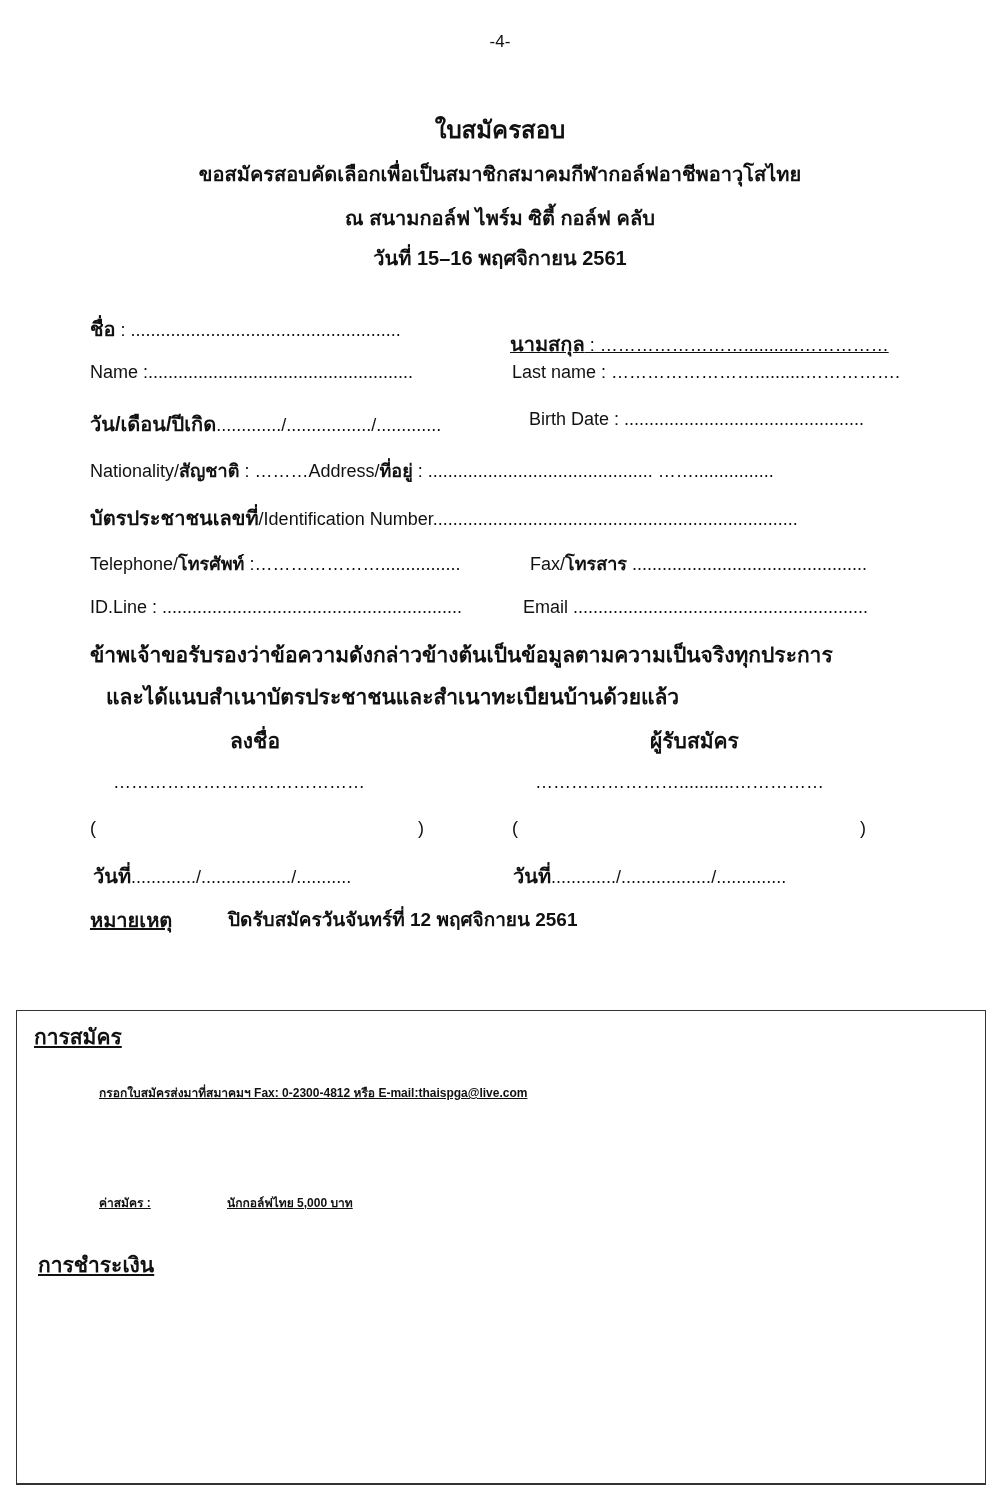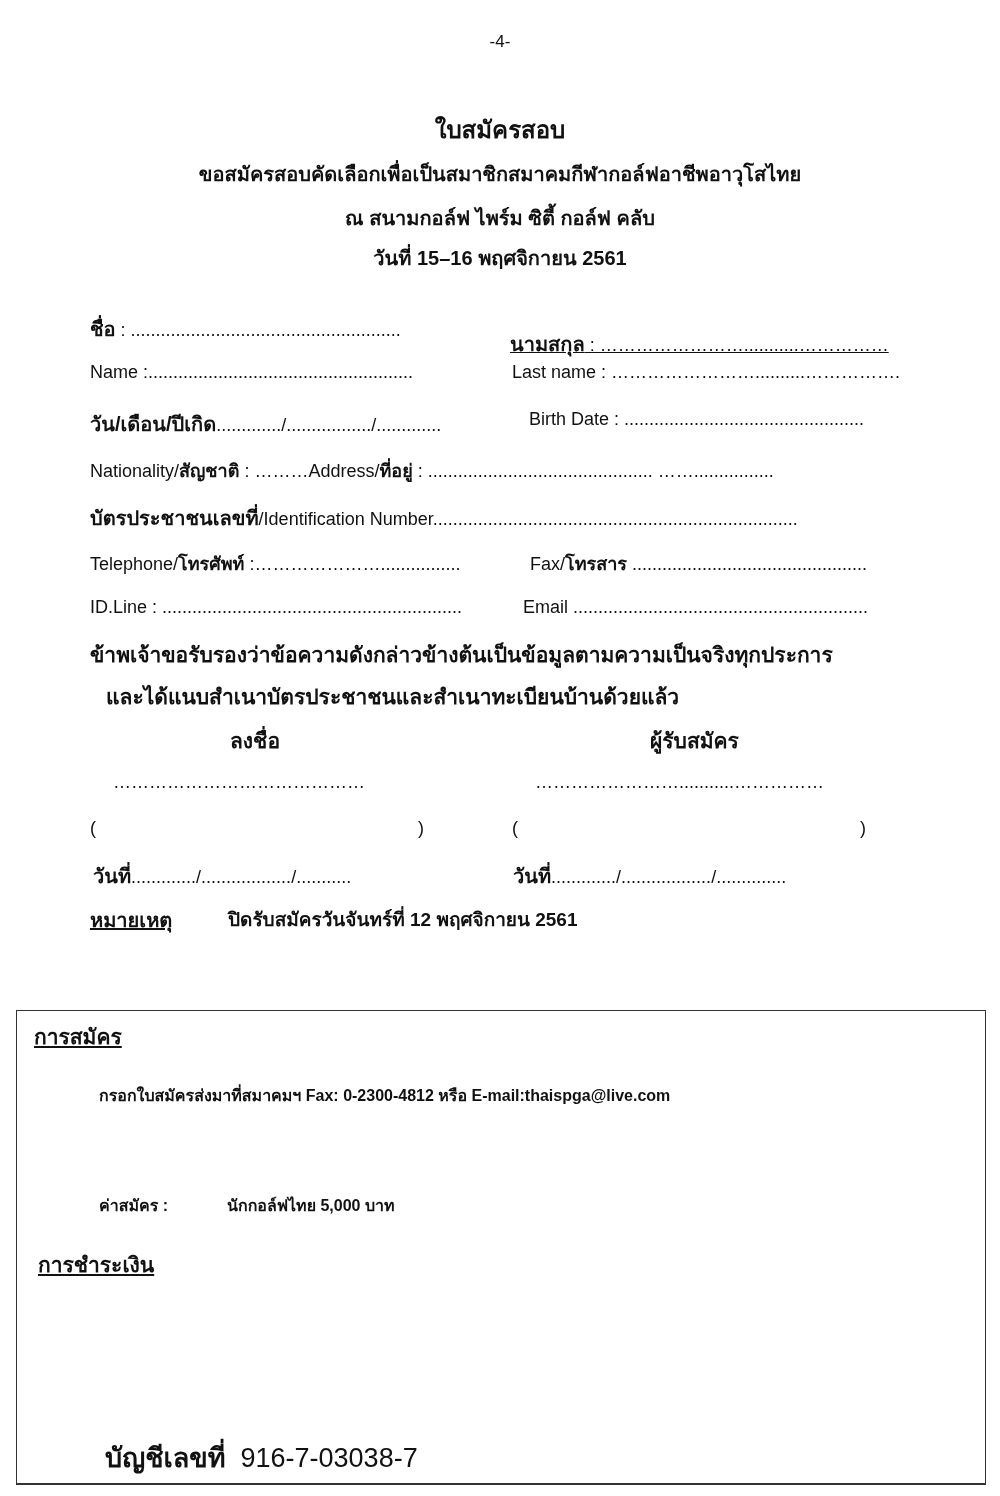--- a/index.html
+++ b/index.html
@@ -16,21 +16,21 @@
     .th { font-weight: bold; font-size: 20px; }
     .decl { font-size: 21px; font-weight: bold; }
     .sig { font-size: 21px; font-weight: bold; }
     .u { text-decoration: underline; }
     .box {
       position: absolute; left: 16px; top: 965px; width: 970px; height: 475px;
       border: 1.5px solid #333; border-bottom-width: 2.5px; box-sizing: border-box; margin-top: 45px;
     }
     .box .abs { }
     .hd { font-size: 21px; font-weight: bold; text-decoration: underline; }
-    .bx { font-size: 16px; }
+    .bx { font-size: 12px; text-decoration: underline; }
     .big { font-size: 27px; font-weight: bold; }
   </style>
 </head>
 <body>
 
 <div class="abs center pnum">-4-</div>
 
 <div class="abs center title" style="top:110px;">ใบสมัครสอบ</div>
 <div class="abs center sub" style="top:158px;">ขอสมัครสอบคัดเลือกเพื่อเป็นสมาชิกสมาคมกีฬากอล์ฟอาชีพอาวุโสไทย</div>
 <div class="abs center sub" style="top:202px;">ณ สนามกอล์ฟ  ไพร์ม ซิตี้ กอล์ฟ คลับ</div>
@@ -99,16 +99,13 @@
 
 <div class="box">
   <div class="abs hd" style="left:17px; top:9px;">การสมัคร</div>
   <div class="abs bx" style="left:82px; top:72px;">
     <span style="font-weight:bold;">กรอกใบสมัครส่งมาที่สมาคมฯ  Fax:  0-2300-4812  หรือ  E-mail:thaispga@live.com</span>
   </div>
   <div class="abs bx" style="left:82px; top:182px; font-weight:bold;">ค่าสมัคร :</div>
   <div class="abs bx" style="left:210px; top:182px; font-weight:bold;">นักกอล์ฟไทย  5,000  บาท</div>
 
   <div class="abs hd" style="left:21px; top:237px;">การชำระเงิน</div>
-  <div class="abs big" style="left:88px; top:425px;">
-    <span>บัญชีเลขที่</span>&nbsp;&nbsp;<span style="font-weight:normal;">916-7-03038-7</span>
-  </div>
 </div>
 
 </body></html>

